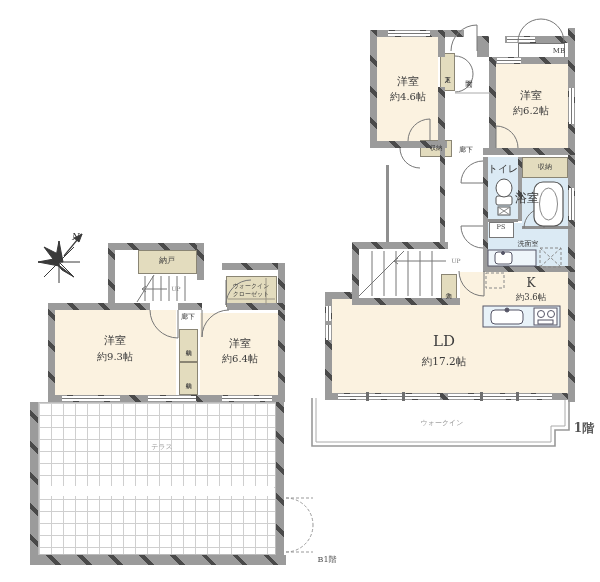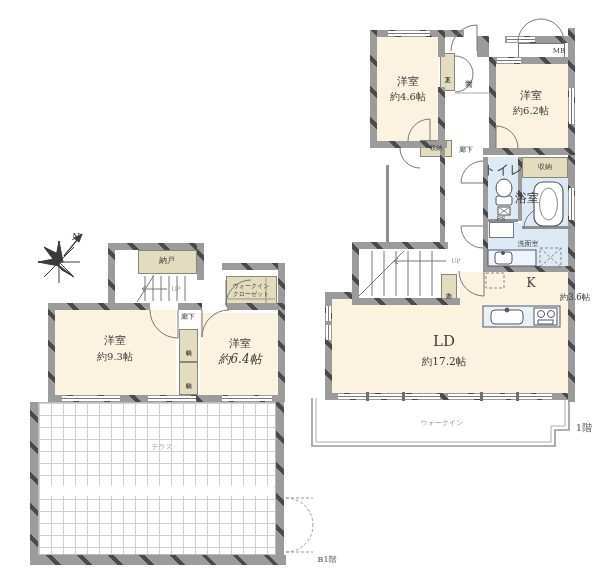--- a/index.html
+++ b/index.html
@@ -234,47 +234,47 @@
 
     <g fill="none">
       <path d="M312,398 L312,446 L555,446 L555,430 L569,430 L569,400" stroke="#999" stroke-width="1.6"></path>
       <path d="M316,398 L316,442 L551,442 L551,426 L565,426 L565,400" stroke="#aaa" stroke-width="1"></path>
     </g>
   </svg>
 
   <div class="lbl" style="left:115px;top:341px;font-size:11px;">洋室</div>
   <div class="lbl" style="left:115px;top:357px;font-size:10px;">約9.3帖</div>
   <div class="lbl" style="left:240px;top:344px;font-size:11px;">洋室</div>
-  <div class="lbl" style="left:240px;top:359px;font-size:12px;font-style:italic;">約6.4帖</div>
+  <div class="lbl" style="left:240px;top:359px;font-size:10px;">約6.4帖</div>
   <div class="lbl" style="left:167px;top:261px;font-size:8px;">納戸</div>
   <div class="lbl" style="left:251px;top:286px;font-size:6px;">ウォークイン</div>
   <div class="lbl" style="left:251px;top:294px;font-size:6px;">クローゼット</div>
   <div class="lbl" style="left:188px;top:317px;font-size:7px;">廊下</div>
   <div class="lbl v" style="left:189px;top:345px;font-size:6px;">収納</div>
   <div class="lbl v" style="left:189px;top:378px;font-size:6px;">収納</div>
   <div class="lbl" style="left:176px;top:289px;font-size:6px;color:#777;">UP</div>
   <div class="lbl gray" style="left:162px;top:447px;font-size:7px;">テラス</div>
   <div class="lbl dim" style="left:299px;top:560px;font-size:8px;margin-left:28px;">B1階</div>
 
   <div class="lbl" style="left:408px;top:82px;font-size:11px;">洋室</div>
   <div class="lbl" style="left:408px;top:97px;font-size:10px;">約4.6帖</div>
   <div class="lbl" style="left:531px;top:96px;font-size:11px;">洋室</div>
   <div class="lbl" style="left:531px;top:111px;font-size:10px;">約6.2帖</div>
   <div class="lbl v" style="left:468px;top:75px;font-size:7px;">玄関</div>
   <div class="lbl v" style="left:448px;top:72px;font-size:6px;">下足入</div>
   <div class="lbl" style="left:549px;top:51px;font-size:7px;margin-left:10px;">MB</div>
   <div class="lbl" style="left:436px;top:148px;font-size:6.5px;">収納</div>
   <div class="lbl" style="left:466px;top:150px;font-size:7px;">廊下</div>
-  <div class="lbl" style="left:503px;top:170px;font-size:13px;">トイレ</div>
-  <div class="lbl" style="left:501px;top:219px;font-size:6.5px;">PS</div>
+  <div class="lbl" style="left:503px;top:170px;font-size:10px;font-family:Liberation Mono, monospace;">トイレ</div>
+  <div class="lbl" style="left:501px;top:227px;font-size:6.5px;">PS</div>
   <div class="lbl" style="left:545px;top:167px;font-size:7px;">収納</div>
   <div class="lbl" style="left:527px;top:198px;font-size:12px;">浴室</div>
   <div class="lbl" style="left:528px;top:244px;font-size:7px;">洗面室</div>
   <div class="lbl" style="left:531px;top:283px;font-size:12px;">K</div>
-  <div class="lbl" style="left:531px;top:297px;font-size:8.5px;margin-left:44px;">約3.6帖</div>
+  <div class="lbl" style="left:531px;top:297px;font-size:8.5px;">約3.6帖</div>
   <div class="lbl" style="left:444px;top:341px;font-size:15px;text-align:center;">LD</div>
   <div class="lbl" style="left:444px;top:362px;font-size:10.5px;">約17.2帖</div>
   <div class="lbl v" style="left:449px;top:288px;font-size:6px;">物入</div>
   <div class="lbl" style="left:456px;top:261px;font-size:6px;color:#777;">UP</div>
   <div class="lbl gray" style="left:442px;top:423px;font-size:7px;">ウォークイン</div>
-  <div class="lbl dim" style="left:584px;top:428px;font-size:10px;">1階</div>
+  <div class="lbl dim" style="left:584px;top:428px;font-size:12px;font-weight:bold;">1階</div>
 
 </div>
 
 </body></html>

